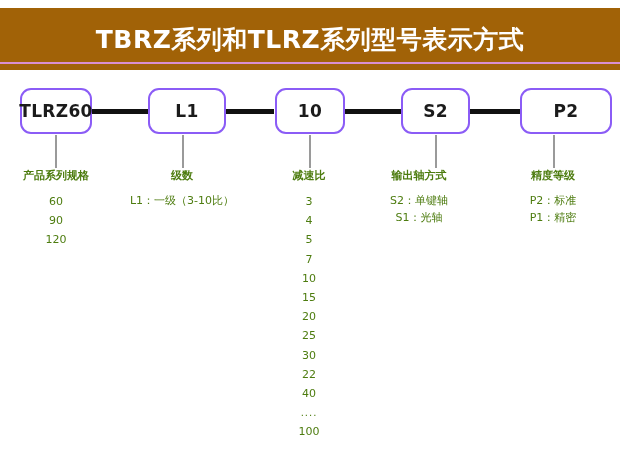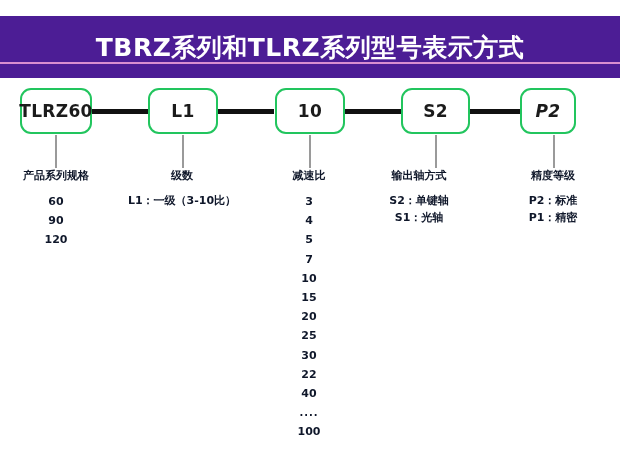--- a/index.html
+++ b/index.html
@@ -12,24 +12,24 @@
     background: #ffffff;
     font-family: "Liberation Sans", "DejaVu Sans", sans-serif;
     overflow: hidden;
     position: relative;
   }
 
   
   .banner {
     position: absolute;
     left: 0;
-    top: 16px;
+    top: 8px;
     width: 620px;
     height: 62px;
-    background: #4c1d95;
+    background: #a16207;
     display: flex;
     align-items: center;
     justify-content: center;
   }
   .banner-title {
     color: #ffffff;
     font-size: 25px;
     font-weight: bold;
     letter-spacing: 0.5px;
     white-space: nowrap;
@@ -50,21 +50,21 @@
     left: 0;
     top: 64px;
     width: 620px;
     height: 396px;
   }
 
   
   .code-box {
     position: absolute;
     height: 46px;
-    border: 2px solid #22c55e;
+    border: 2px solid #8b5cf6;
     border-radius: 11px;
     background: #ffffff;
     box-sizing: border-box;
     display: flex;
     align-items: center;
     justify-content: center;
   }
   .code-box-label {
     font-size: 17px;
     font-weight: bold;
@@ -88,32 +88,32 @@
     background: #9a9a9a;
     top: 71px;
     height: 33px;
   }
 
   
   .column {
     position: absolute;
     top: 104px;
     text-align: center;
-    color: #0f172a;
+    color: #4d7c0f;
   }
   .col-title {
     font-size: 11px;
     font-weight: bold;
     white-space: nowrap;
     margin-bottom: 9px;
     font-family: "DejaVu Sans", "Liberation Sans", sans-serif;
   }
   .col-item {
     font-size: 11px;
-    font-weight: bold;
+    font-weight: normal;
     white-space: nowrap;
     line-height: 17px;
     font-family: "DejaVu Sans", "Liberation Sans", sans-serif;
   }
   .col-item.num {
     line-height: 19.2px;
   }
   .col-item.dots {
     letter-spacing: 1px;
     font-size: 10px;
@@ -130,30 +130,30 @@
 <div class="diagram">
 
   <div class="connector" style="left:92px; width:56px;"></div>
   <div class="connector" style="left:218px; width:56px;"></div>
   <div class="connector" style="left:345px; width:56px;"></div>
   <div class="connector" style="left:470px; width:50px;"></div>
 
   <div class="code-box" style="left:20px; width:72px; top:24px;">
     <span class="code-box-label">TLRZ60</span>
   </div>
-  <div class="code-box" style="left:148px; width:70px; top:24px;">
+  <div class="code-box" style="left:148px; width:78px; top:24px;">
     <span class="code-box-label">L1</span>
   </div>
   <div class="code-box" style="left:275px; width:70px; top:24px;">
     <span class="code-box-label">10</span>
   </div>
   <div class="code-box" style="left:401px; width:69px; top:24px;">
     <span class="code-box-label">S2</span>
   </div>
-  <div class="code-box" style="left:520px; width:56px; top:24px;font-style:italic;">
+  <div class="code-box" style="left:520px; width:92px; top:24px;">
     <span class="code-box-label">P2</span>
   </div>
 
   <div class="droplane" style="left:55px;"></div>
   <div class="droplane" style="left:182px;"></div>
   <div class="droplane" style="left:309px;"></div>
   <div class="droplane" style="left:435px;"></div>
   <div class="droplane" style="left:553px;"></div>
 
   <div class="column" style="left:0px; width:112px;">

